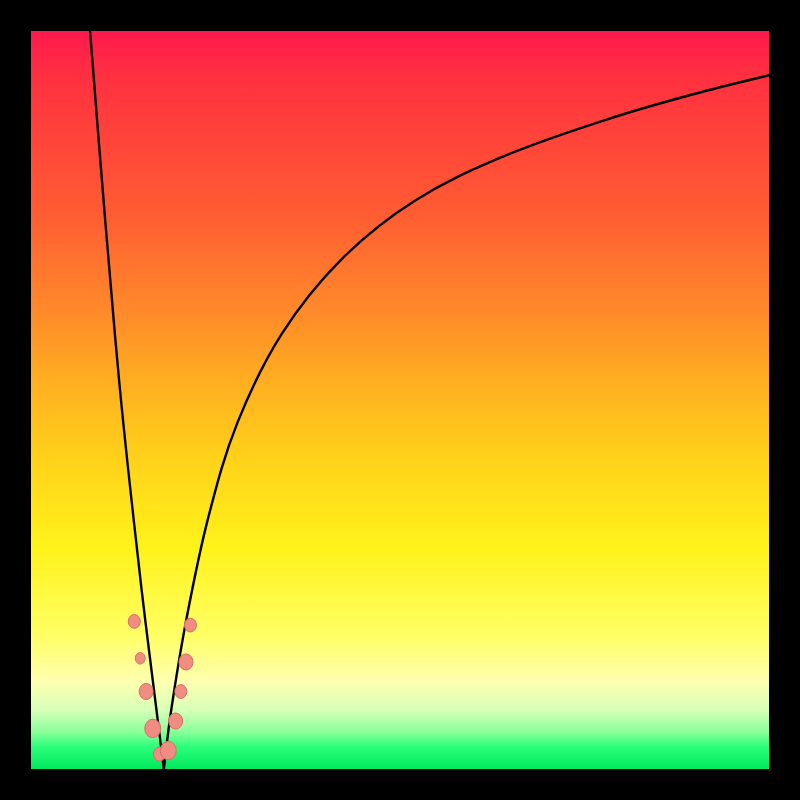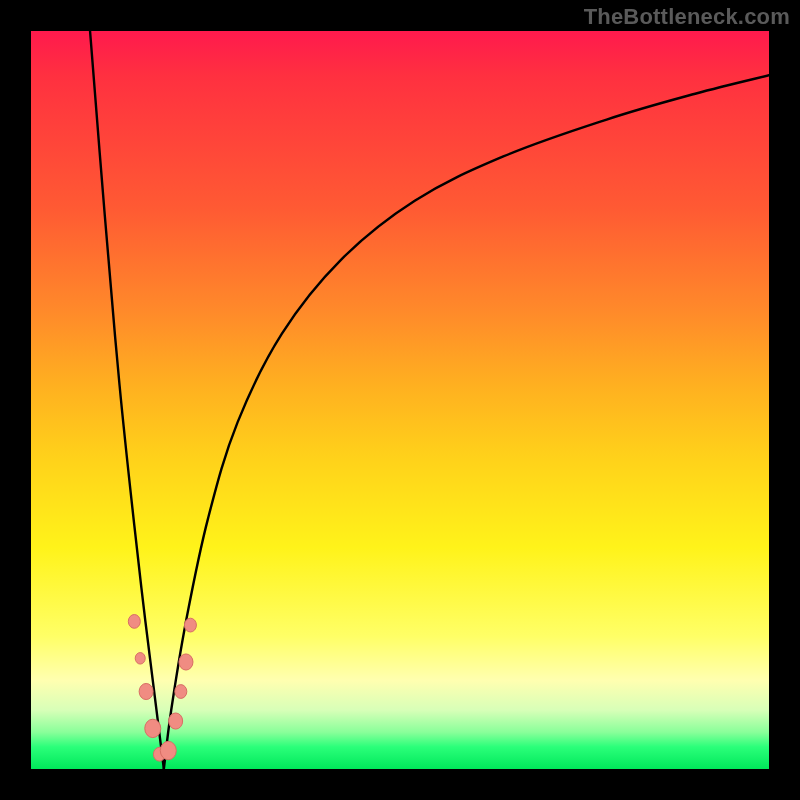--- a/index.html
+++ b/index.html
@@ -76,14 +76,13 @@
           <ellipse cx="128.41199999999998" cy="723.24" rx="6" ry="6.8999999999999995" fill="#f08c82" stroke="#d86e64" stroke-width="1"></ellipse>
           <ellipse cx="137.26800000000003" cy="719.55" rx="8" ry="9.2" fill="#f08c82" stroke="#d86e64" stroke-width="1"></ellipse>
           <ellipse cx="144.648" cy="690.03" rx="7" ry="8.049999999999999" fill="#f08c82" stroke="#d86e64" stroke-width="1"></ellipse>
           <ellipse cx="149.81400000000002" cy="660.51" rx="6" ry="6.8999999999999995" fill="#f08c82" stroke="#d86e64" stroke-width="1"></ellipse>
           <ellipse cx="154.98" cy="630.99" rx="7" ry="8.049999999999999" fill="#f08c82" stroke="#d86e64" stroke-width="1"></ellipse>
           <ellipse cx="159.40800000000002" cy="594.09" rx="6" ry="6.8999999999999995" fill="#f08c82" stroke="#d86e64" stroke-width="1"></ellipse>
         </g>
     </svg>
 
   </div>
-  <div class="watermark">TheBottleneck.com</div>
 </div>
 
 </body></html>

